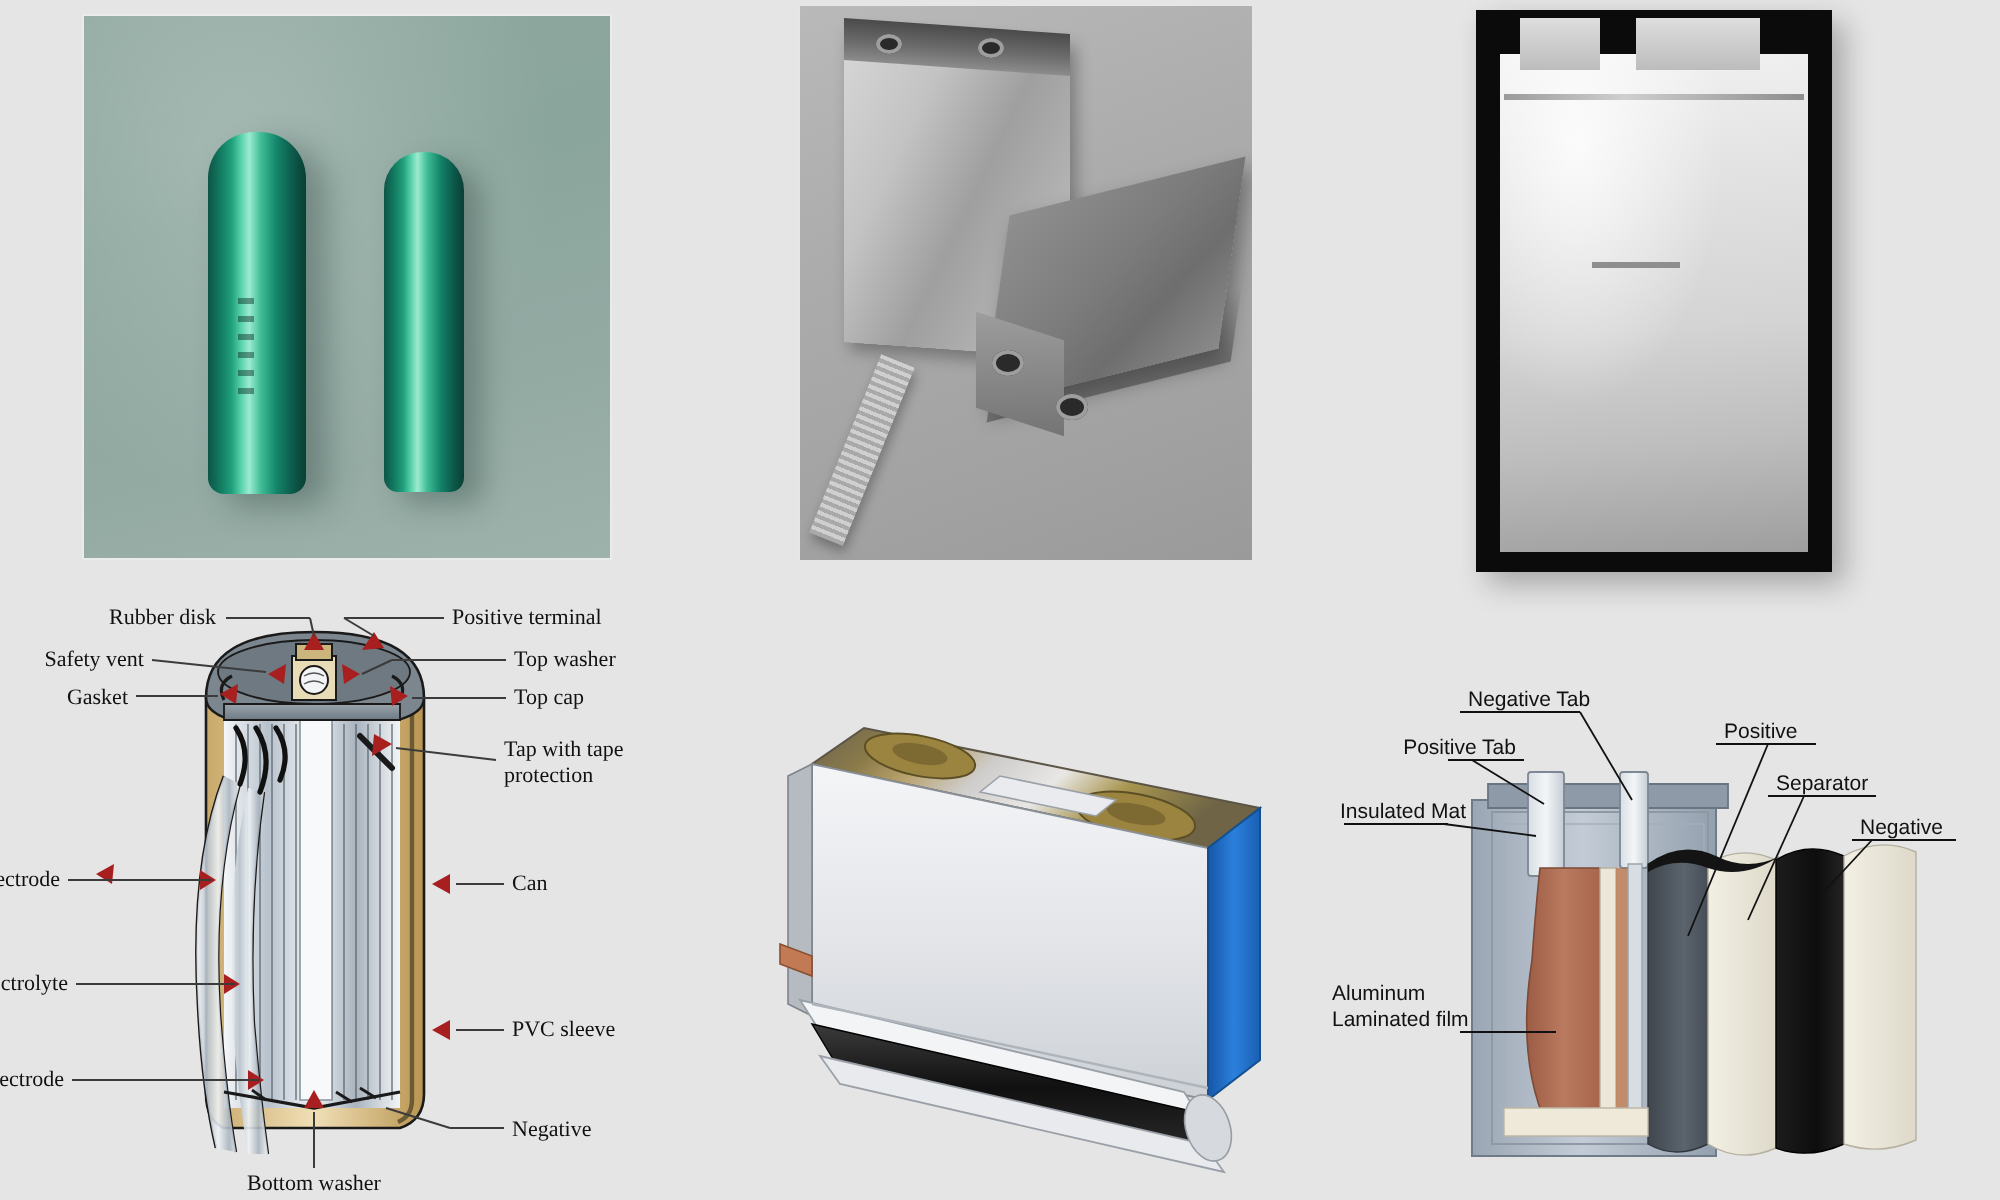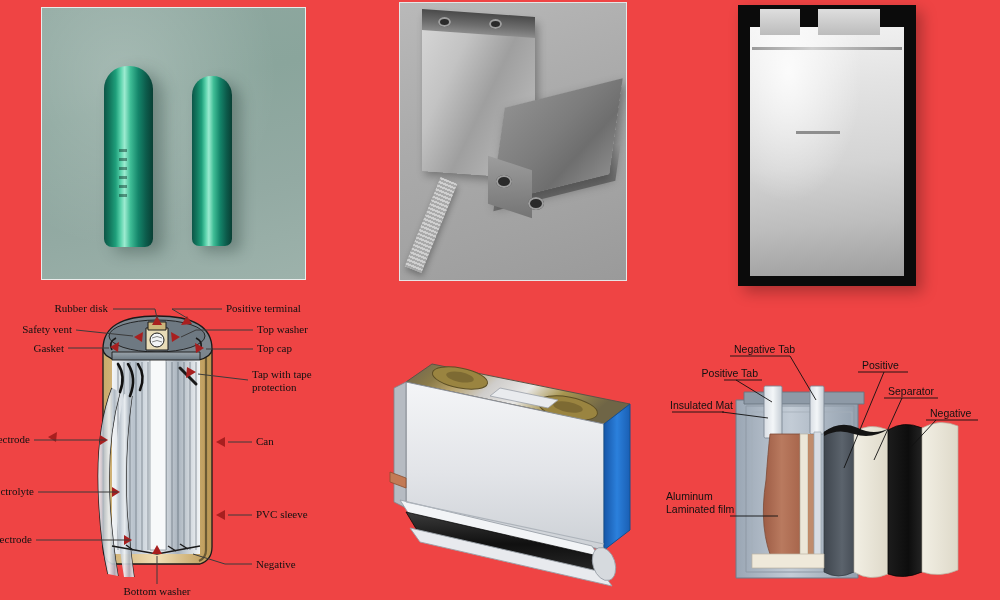--- a/index.html
+++ b/index.html
@@ -1,21 +1,21 @@
 <!DOCTYPE html>
 <html><head>
 <meta charset="utf-8">
 <title>Battery Cell Formats Figure</title>
 <style>
   html,body{margin:0;padding:0;}
   body{
     width:1000px;height:600px;background:#ffffff;overflow:hidden;
     font-family:"Liberation Sans", sans-serif;position:relative;
   }
-  .sheet{position:absolute;inset:0;background:#ef4444;}
+  .sheet{position:absolute;inset:0;background:#e5e5e5;}
   .panel{position:absolute;}
 
   
   #photo-cylindrical{left:42px;top:8px;width:263px;height:271px;
     background:
       radial-gradient(ellipse at 30% 25%, rgba(255,255,255,.22), rgba(255,255,255,0) 60%),
       linear-gradient(165deg,#8fa8a0 0%,#8aa59c 35%,#93aaa3 70%,#9db2ab 100%);
     box-shadow:0 0 0 1px #e9eceb;
   }
   .cyl{position:absolute;border-radius:22px 22px 9px 9px;

